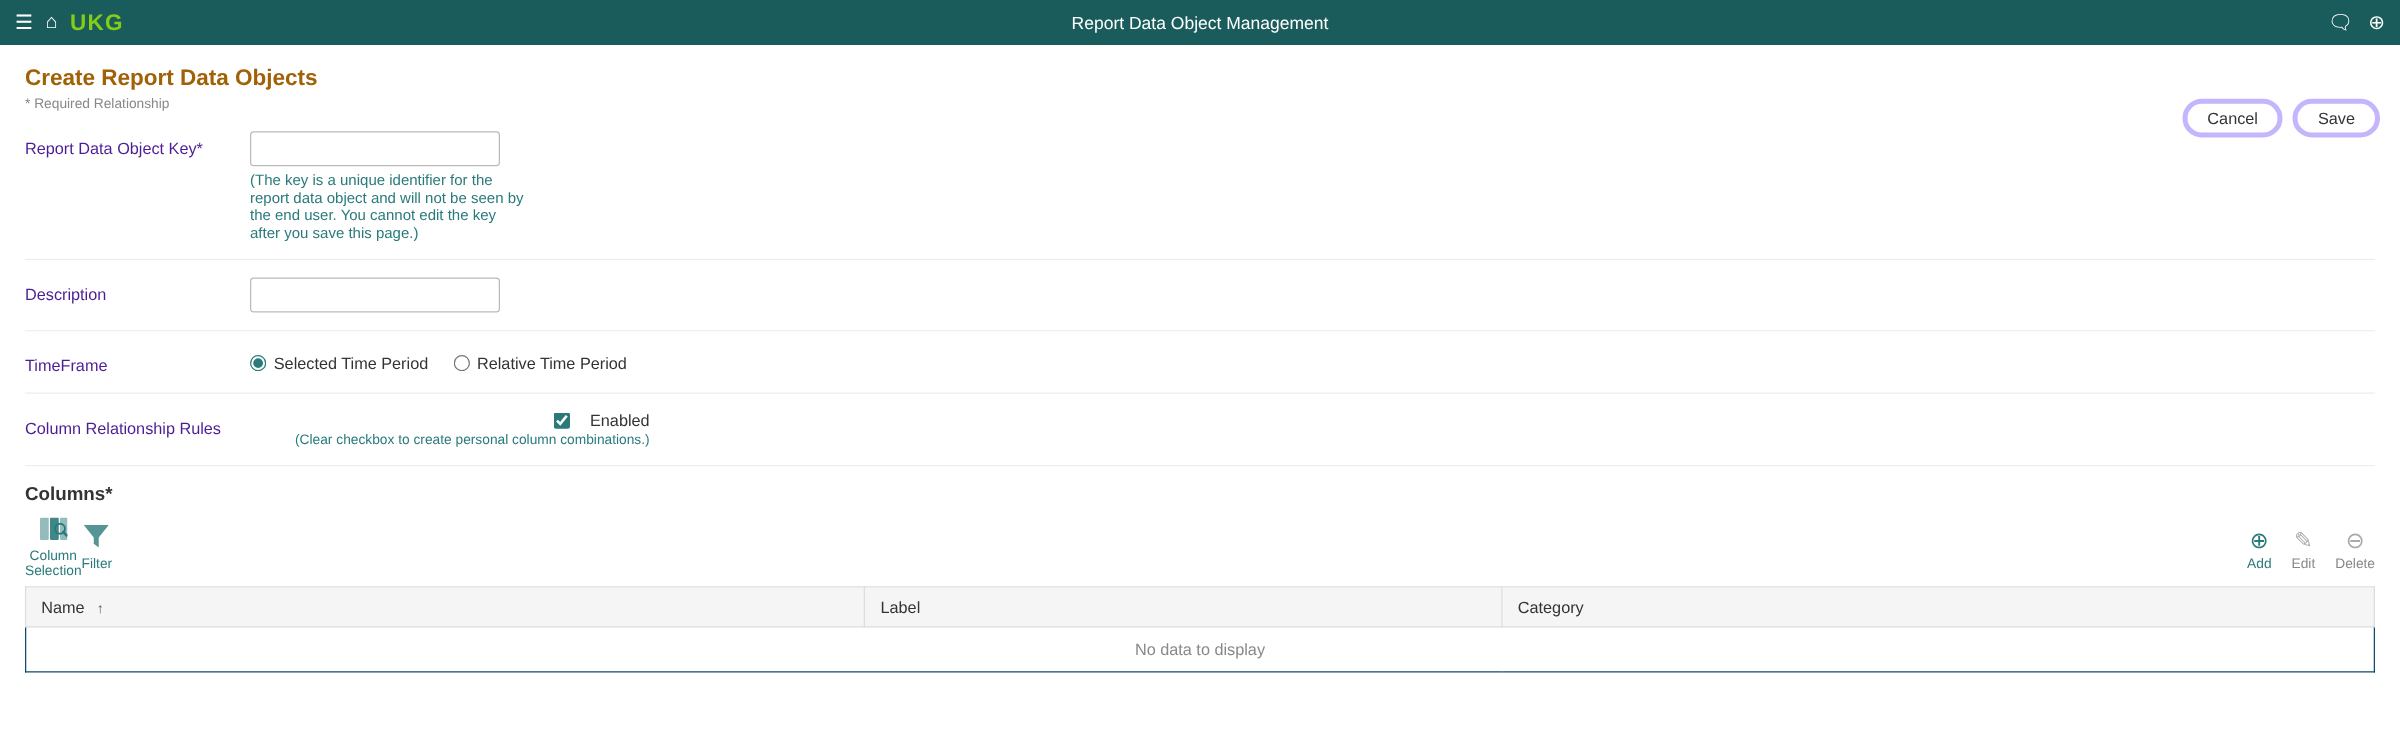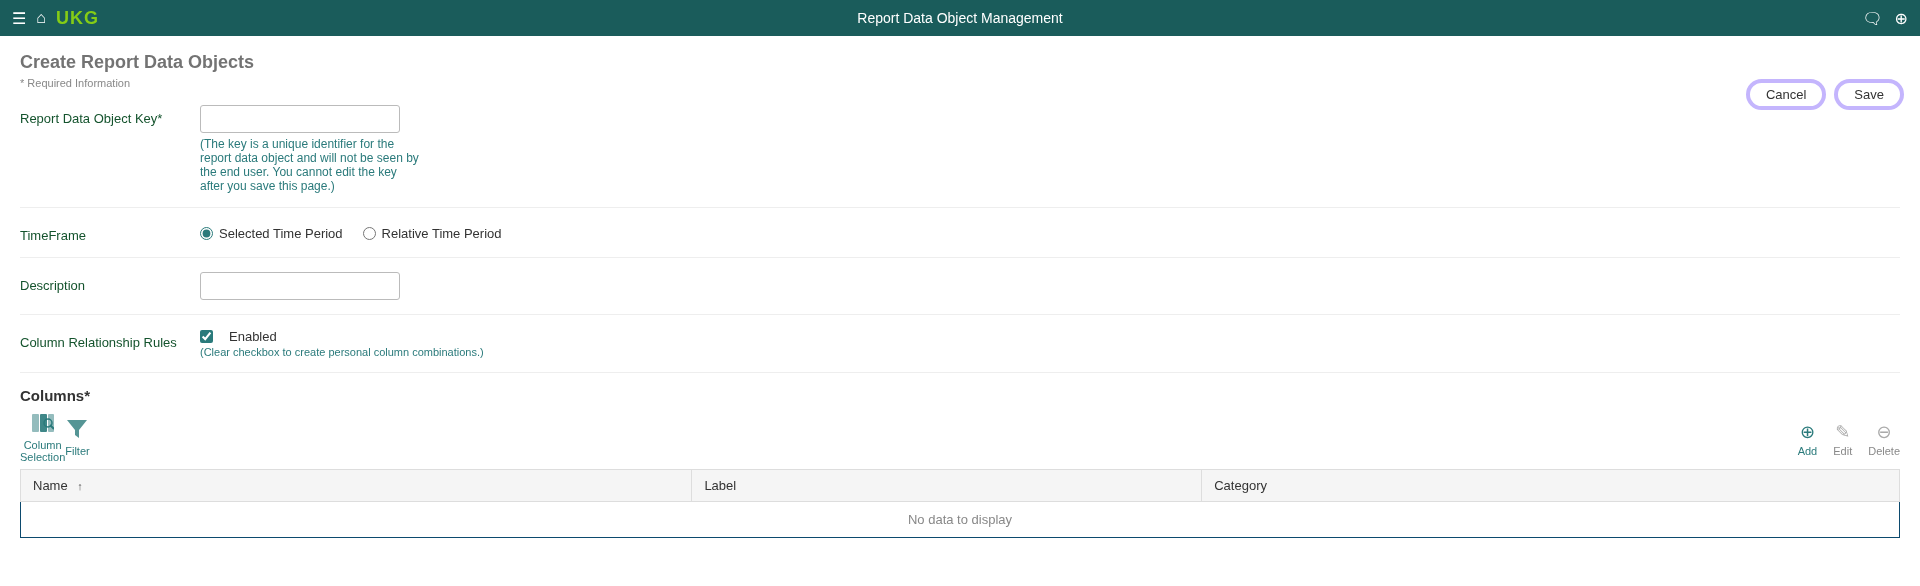--- a/index.html
+++ b/index.html
@@ -15,41 +15,41 @@
       padding: 0 12px;
     }
     .top-nav-left { display: flex; align-items: center; gap: 10px; }
     .top-nav-title { color: #fff; font-weight: normal; font-size: 14px; position: absolute; left: 50%; transform: translateX(-50%); }
     .top-nav-right { display: flex; align-items: center; gap: 12px; }
     .nav-icon { color: #fff; font-size: 16px; cursor: pointer; }
     .ukg-logo { color: #84cc16; font-size: 18px; font-weight: bold; letter-spacing: 1px; }
 
     
     .page-content { padding: 16px 20px; }
-    .page-title { font-size: 18px; font-weight: bold; color: #737373; margin-bottom: 4px; }
+    .page-title { font-size: 18px; font-weight: bold; color: #a16207; margin-bottom: 4px; }
     .required-info { font-size: 11px; color: #888; margin-bottom: 16px; }
 
     
     .form-row { display: flex; align-items: flex-start; margin-bottom: 14px; padding-bottom: 14px; border-bottom: 1px solid #eee; }
     .form-row:last-of-type { border-bottom: none; }
-    .form-label { width: 180px; font-size: 13px; color: #14532d; padding-top: 6px; flex-shrink: 0; }
+    .form-label { width: 180px; font-size: 13px; color: #4c1d95; padding-top: 6px; flex-shrink: 0; }
     .form-input { border: 1px solid #bbb; border-radius: 3px; padding: 4px 8px; font-size: 13px; width: 200px; height: 28px; }
     .form-hint { font-size: 12px; color: #2a7a7b; margin-top: 4px; max-width: 220px; }
 
     
     .top-actions { position: absolute; top: 46px; right: 16px; display: flex; gap: 8px; }
     .btn { border: 4px solid #c4b5fd; background: #fff; padding: 4px 16px; border-radius: 20px; font-size: 13px; cursor: pointer; color: #333; margin-top: 33px; }
 
     
     .radio-group { display: flex; align-items: center; gap: 20px; padding-top: 4px; }
     .radio-item { display: flex; align-items: center; gap: 6px; font-size: 13px; }
     .radio-item input[type="radio"] { accent-color: #2a7a7b; }
-    .checkbox-item { display: flex; align-items: center; gap: 16px; font-size: 13px; }
+    .checkbox-item { display: flex; align-items: center; gap: 16px; font-size: 13px; justify-content: flex-end; }
     .checkbox-item input[type="checkbox"] { accent-color: #2a7a7b; }
-    .checkbox-hint { font-size: 11px; color: #2a7a7b; margin-top: 2px; }
+    .checkbox-hint { font-size: 11px; color: #2a7a7b; margin-top: 2px; margin-left: 36px; }
 
     
     .columns-section { margin-top: 0; }
     .columns-title { font-size: 15px; font-weight: bold; color: #333; margin-bottom: 10px; }
     .toolbar { display: flex; align-items: center; justify-content: space-between; margin-bottom: 6px; }
     .toolbar-left { display: flex; align-items: center; }
     .toolbar-right { display: flex; align-items: center; gap: 16px; }
     .toolbar-btn { display: flex; flex-direction: column; align-items: center; cursor: pointer; color: #2a7a7b; font-size: 11px; gap: 2px; background: none; border: none; }
     .toolbar-btn .icon { font-size: 18px; }
     .toolbar-btn-action { display: flex; flex-direction: column; align-items: center; cursor: pointer; color: #888; font-size: 11px; gap: 2px; background: none; border: none; }
@@ -85,47 +85,47 @@
     </div>
   </nav>
 
   <div class="top-actions">
     <button class="btn">Cancel</button>
     <button class="btn">Save</button>
   </div>
 
   <div class="page-content">
     <div class="page-title">Create Report Data Objects</div>
-    <div class="required-info">* Required Information</div>
+    <div class="required-info">* Required Relationship</div>
 
     <div class="form-row">
       <div class="form-label">Report Data Object Key*</div>
       <div>
         <input type="text" class="form-input" style="">
         <div class="form-hint">(The key is a unique identifier for the report data object and will not be seen by the end user. You cannot edit the key after you save this page.)</div>
       </div>
+    </div>
+
+    <div class="form-row">
+      <div class="form-label">Description</div>
+      <input type="text" class="form-input" style="">
     </div>
 
     <div class="form-row">
       <div class="form-label">TimeFrame</div>
       <div class="radio-group">
         <label class="radio-item">
           <input type="radio" name="timeframe" checked="" style="">
           <span>Selected Time Period</span>
         </label>
         <label class="radio-item">
           <input type="radio" name="timeframe" style="">
           <span>Relative Time Period</span>
         </label>
       </div>
-    </div>
-
-    <div class="form-row">
-      <div class="form-label">Description</div>
-      <input type="text" class="form-input" style="">
     </div>
 
     <div class="form-row">
       <div class="form-label">Column Relationship Rules</div>
       <div>
         <label class="checkbox-item">
           <input type="checkbox" checked="" style="">
           <span>Enabled</span>
         </label>
         <div class="checkbox-hint">(Clear checkbox to create personal column combinations.)</div>

